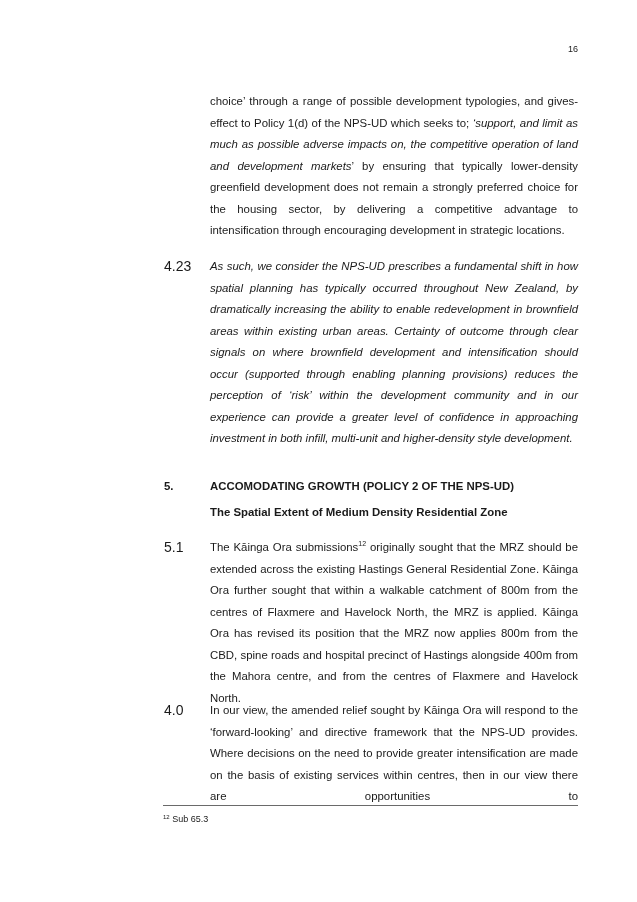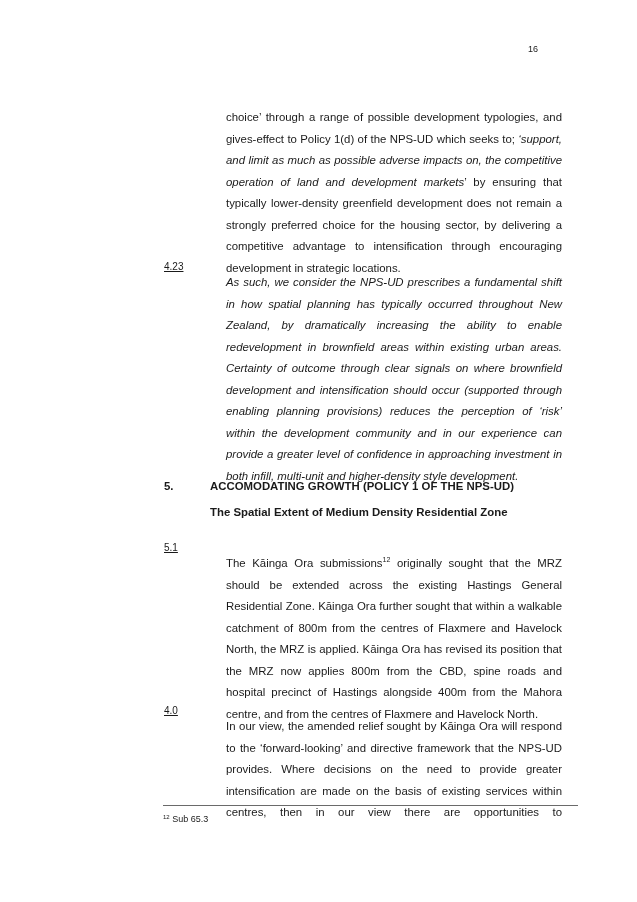--- a/index.html
+++ b/index.html
@@ -1,24 +1,24 @@
 <!DOCTYPE html>
 <html><head>
 <meta charset="utf-8">
 <style>
   html, body { margin: 0; padding: 0; background: #ffffff; }
   body { width: 637px; height: 902px; position: relative; overflow: hidden;
          font-family: "Liberation Sans", sans-serif; color: #1a1a1a; }
-  .page-num { position: absolute; top: 44px; left: 528px; width: 18px; 
+  .page-num { position: absolute; top: 44px; left: 560px; width: 18px; text-align: right;
               font-size: 9px; }
   .block { position: absolute; left: 210px; width: 368px; font-size: 11.4px; line-height: 21.5px;
            text-align: justify; }
-  .block p { margin: 16px; }
+  .block p { margin: 0; }
   .block .last { text-align-last: left; }
-  .num { position: absolute; left: 164px; font-size: 10px; line-height: 21.5px; text-decoration: underline; }
+  .num { position: absolute; left: 164px; font-size: 14px; line-height: 21.5px; }
   .heading { position: absolute; left: 210px; font-size: 11.4px; font-weight: bold; line-height: 21.5px; }
   .heading-num { position: absolute; left: 164px; font-size: 11.4px; font-weight: bold; line-height: 21.5px; }
   sup { font-size: 7px; line-height: 0; vertical-align: 5px; }
   .rule { position: absolute; left: 163px; top: 805px; width: 415px; height: 0; border-top: 1.3px solid #6a6a6a; }
   .footnote { position: absolute; left: 163px; top: 814px; font-size: 9px; }
   .footnote sup { font-size: 6px; vertical-align: 3px; }
   em { font-style: italic; }
 </style>
 </head>
 <body>
@@ -28,21 +28,21 @@
 <div class="block" style="top: 91px;">
   <p class="last"><span>choice’ through a range of possible development typologies, and gives-effect to Policy 1(d) of the NPS-UD which seeks to; </span><em>‘support, and limit as much as possible adverse impacts on, the competitive operation of land and development markets</em><span>’ by ensuring that typically lower-density greenfield development does not remain a strongly preferred choice for the housing sector, by delivering a competitive advantage to intensification through encouraging development in strategic locations.</span></p>
 </div>
 
 <div class="num" style="top: 256px;">4.23</div>
 <div class="block" style="top: 256px; font-style: italic;">
   <p class="last">As such, we consider the NPS-UD prescribes a fundamental shift in how spatial planning has typically occurred throughout New Zealand, by dramatically increasing the ability to enable redevelopment in brownfield areas within existing urban areas. Certainty of outcome through clear signals on where brownfield development and intensification should occur (supported through enabling planning provisions) reduces the perception of ‘risk’ within the development community and in our experience can provide a greater level of confidence in approaching investment in both infill, multi-unit and higher-density style development.</p>
 </div>
 
 <div class="heading-num" style="top: 476px;">5.</div>
-<div class="heading" style="top: 476px;">ACCOMODATING GROWTH (POLICY 1 OF THE NPS-UD)</div>
+<div class="heading" style="top: 476px;">ACCOMODATING GROWTH (POLICY 2 OF THE NPS-UD)</div>
 <div class="heading" style="top: 502px;">The Spatial Extent of Medium Density Residential Zone</div>
 
 <div class="num" style="top: 537px; text-align: center;">5.1</div>
 <div class="block" style="top: 537px;">
   <p class="last"><span>The Kāinga Ora submissions</span><sup>12</sup><span> originally sought that the MRZ should be extended across the existing Hastings General Residential Zone. Kāinga Ora further sought that within a walkable catchment of 800m from the centres of Flaxmere and Havelock North, the MRZ is applied.  Kāinga Ora has revised its position that the MRZ now applies 800m from the CBD, spine roads and hospital precinct of Hastings alongside 400m from the Mahora centre, and from the centres of Flaxmere and Havelock North.</span></p>
 </div>
 
 <div class="num" style="top: 700px;">4.0</div>
 <div class="block" style="top: 700px; text-align-last: justify;">
   <p style="text-align-last: justify;">In our view, the amended relief sought by Kāinga Ora will respond to the ‘forward-looking’ and directive framework that the NPS-UD provides. Where decisions on the need to provide greater intensification are made on the basis of existing services within centres, then in our view there are opportunities to</p>

